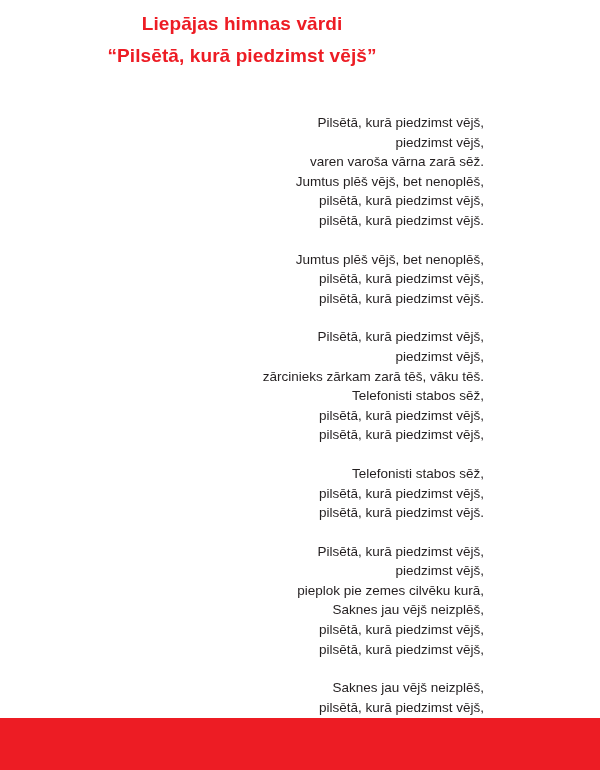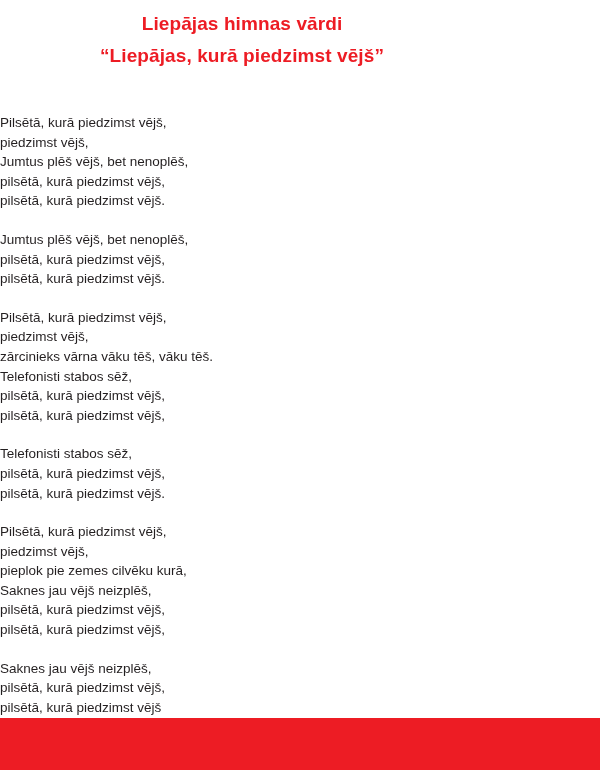--- a/index.html
+++ b/index.html
@@ -30,21 +30,21 @@
     font-size: 19px;
     line-height: 30px;
     letter-spacing: 0.1px;
   }
   .title-line.second {
     font-size: 19px;
     margin-top: 2px;
   }
   .lyrics {
     margin-top: 42px;
-    text-align: left;
+    text-align: right;
     color: #231f20;
     font-size: 13.5px;
     line-height: 19.6px;
   }
   .stanza {
     margin-bottom: 19px;
   }
   .stanza .line {
     white-space: pre;
   }
@@ -57,40 +57,41 @@
     background: #ed1c24;
   }
 </style>
 </head>
 <body>
 
 <div class="page">
 
   <div class="title-block">
     <div class="title-line">Liepājas himnas vārdi</div>
-    <div class="title-line second">“Liepājas, kurā piedzimst vējš”</div>
+    <div class="title-line second">“Pilsētā, kurā piedzimst vējš”</div>
   </div>
 
   <div class="lyrics">
     <div class="stanza">
       <div class="line">Pilsētā, kurā piedzimst vējš,</div>
       <div class="line">piedzimst vējš,</div>
+      <div class="line">varen varoša vārna zarā sēž.</div>
       <div class="line">Jumtus plēš vējš, bet nenoplēš,</div>
       <div class="line">pilsētā, kurā piedzimst vējš,</div>
       <div class="line">pilsētā, kurā piedzimst vējš.</div>
     </div>
     <div class="stanza">
       <div class="line">Jumtus plēš vējš, bet nenoplēš,</div>
       <div class="line">pilsētā, kurā piedzimst vējš,</div>
       <div class="line">pilsētā, kurā piedzimst vējš.</div>
     </div>
     <div class="stanza">
       <div class="line">Pilsētā, kurā piedzimst vējš,</div>
       <div class="line">piedzimst vējš,</div>
-      <div class="line">zārcinieks vārna vāku tēš, vāku tēš.</div>
+      <div class="line">zārcinieks zārkam zarā tēš, vāku tēš.</div>
       <div class="line">Telefonisti stabos sēž,</div>
       <div class="line">pilsētā, kurā piedzimst vējš,</div>
       <div class="line">pilsētā, kurā piedzimst vējš,</div>
     </div>
     <div class="stanza">
       <div class="line">Telefonisti stabos sēž,</div>
       <div class="line">pilsētā, kurā piedzimst vējš,</div>
       <div class="line">pilsētā, kurā piedzimst vējš.</div>
     </div>
     <div class="stanza">

